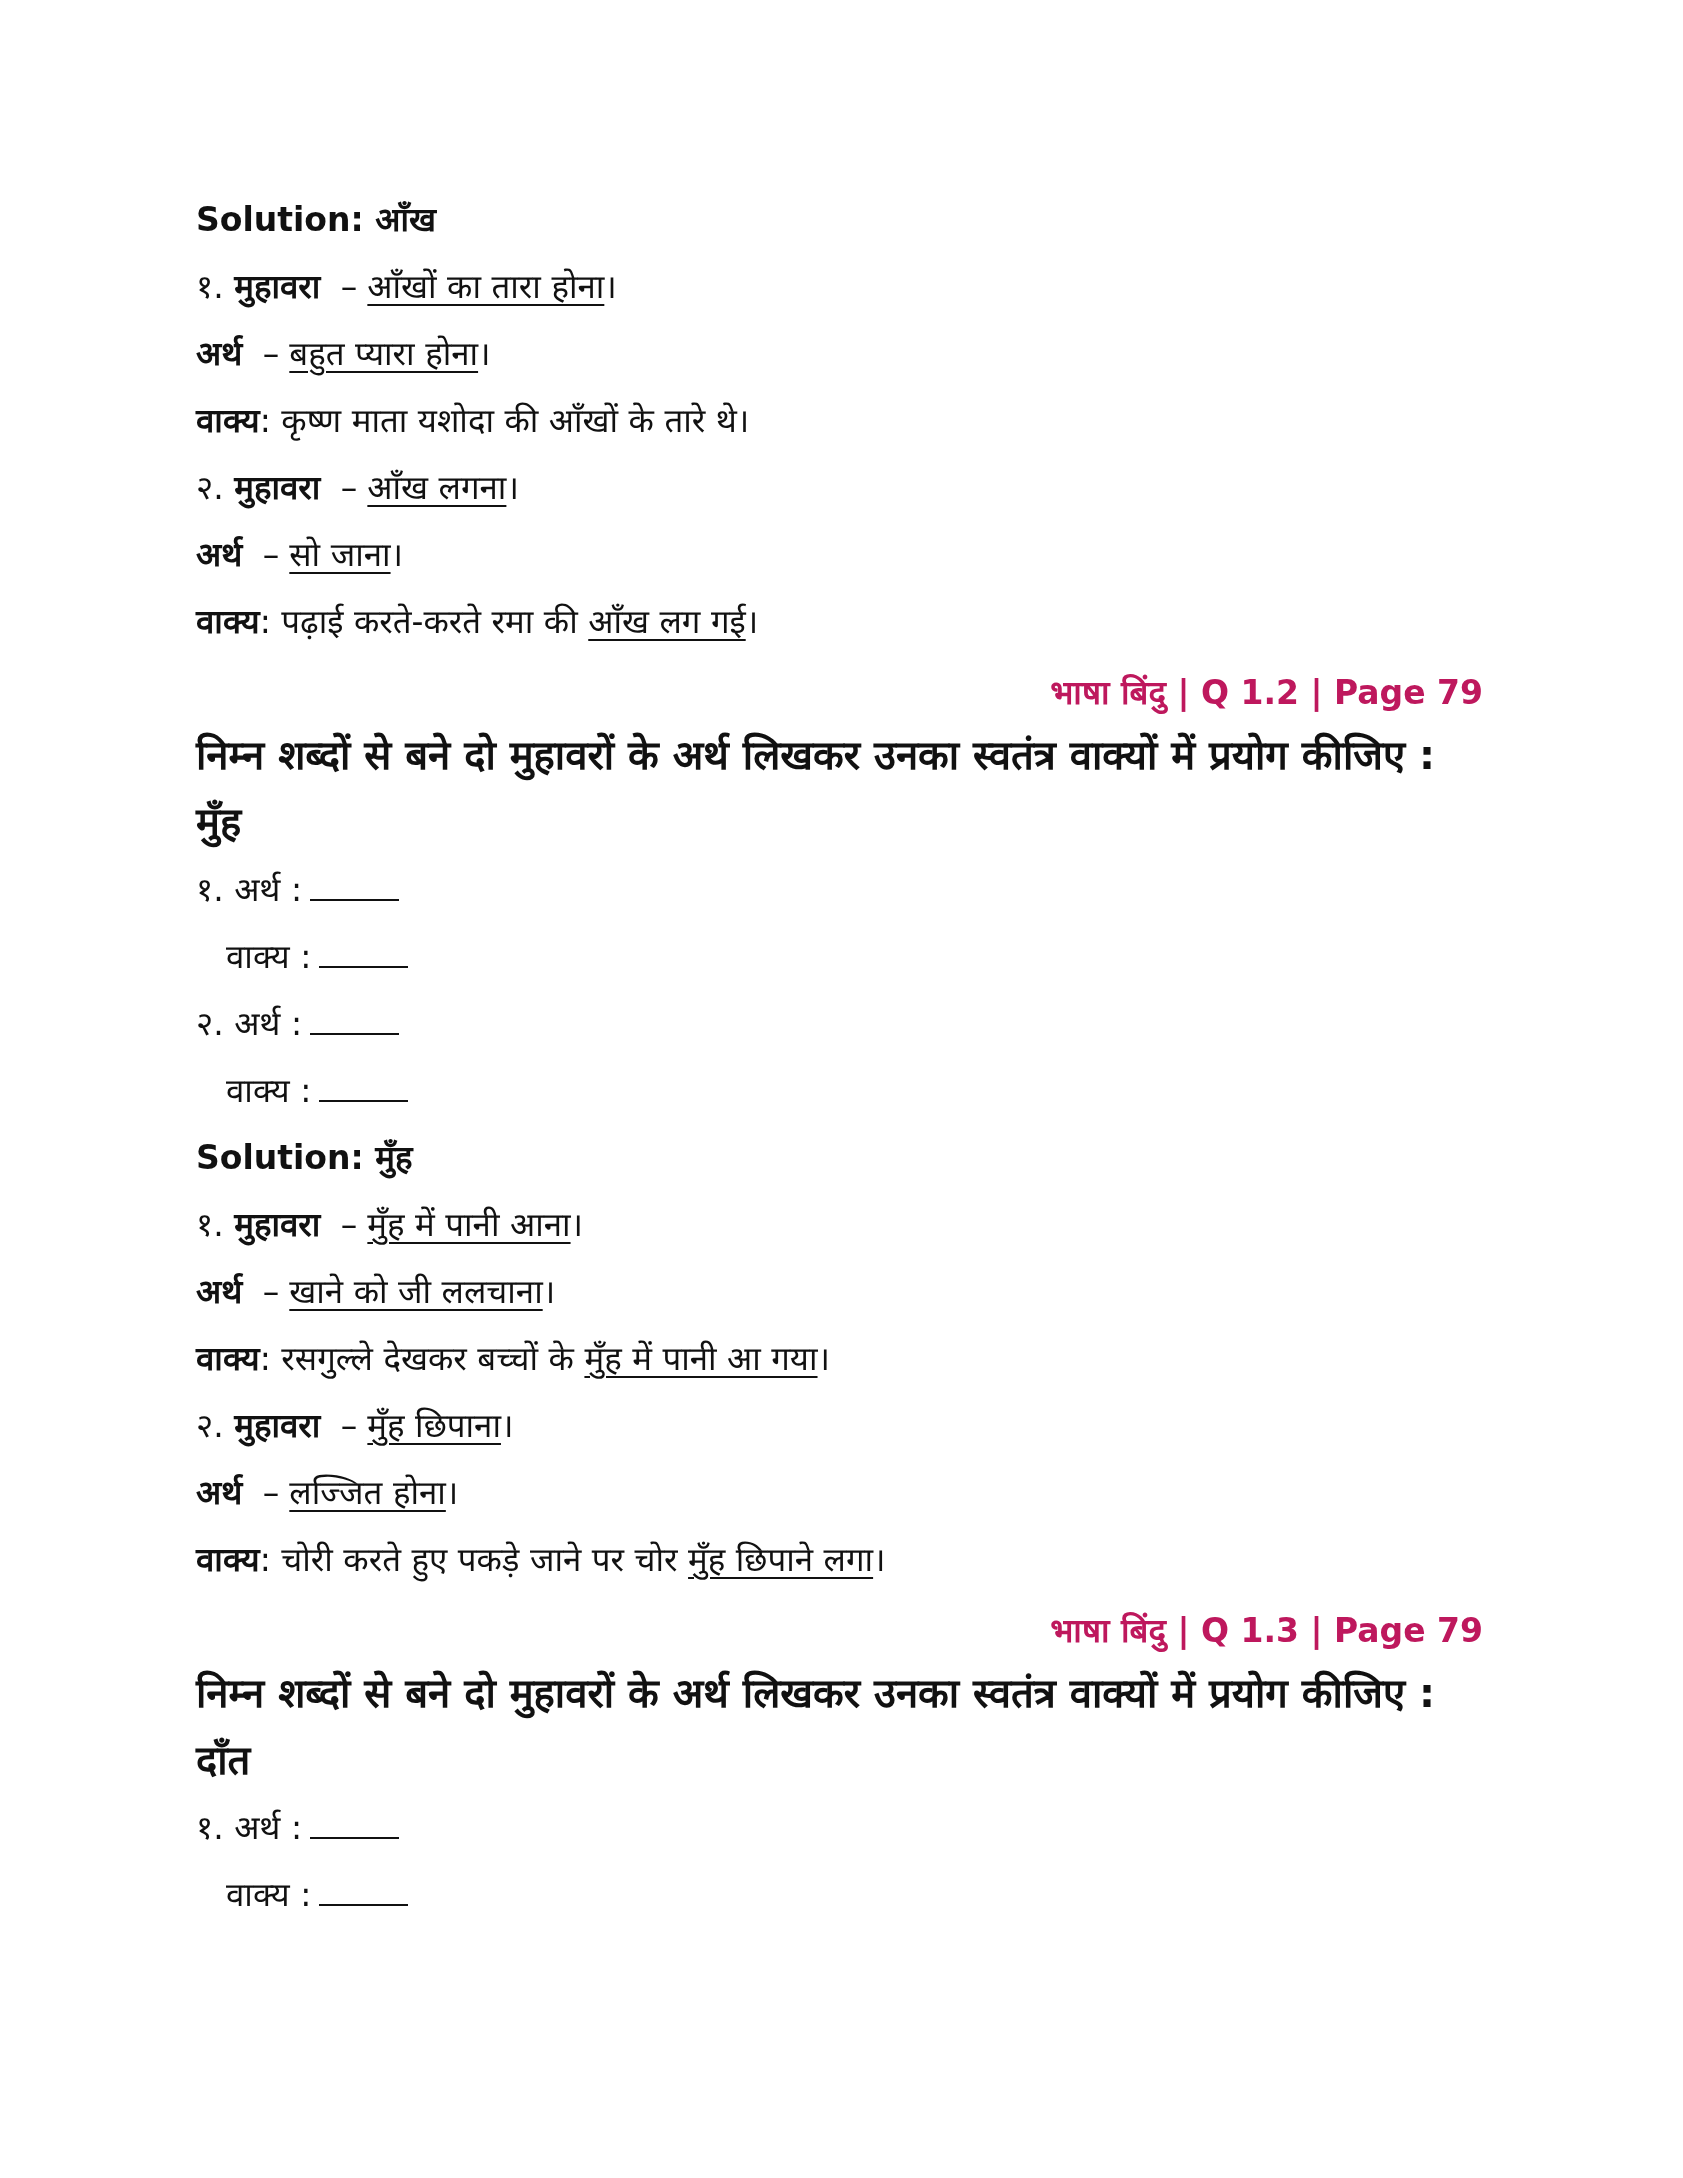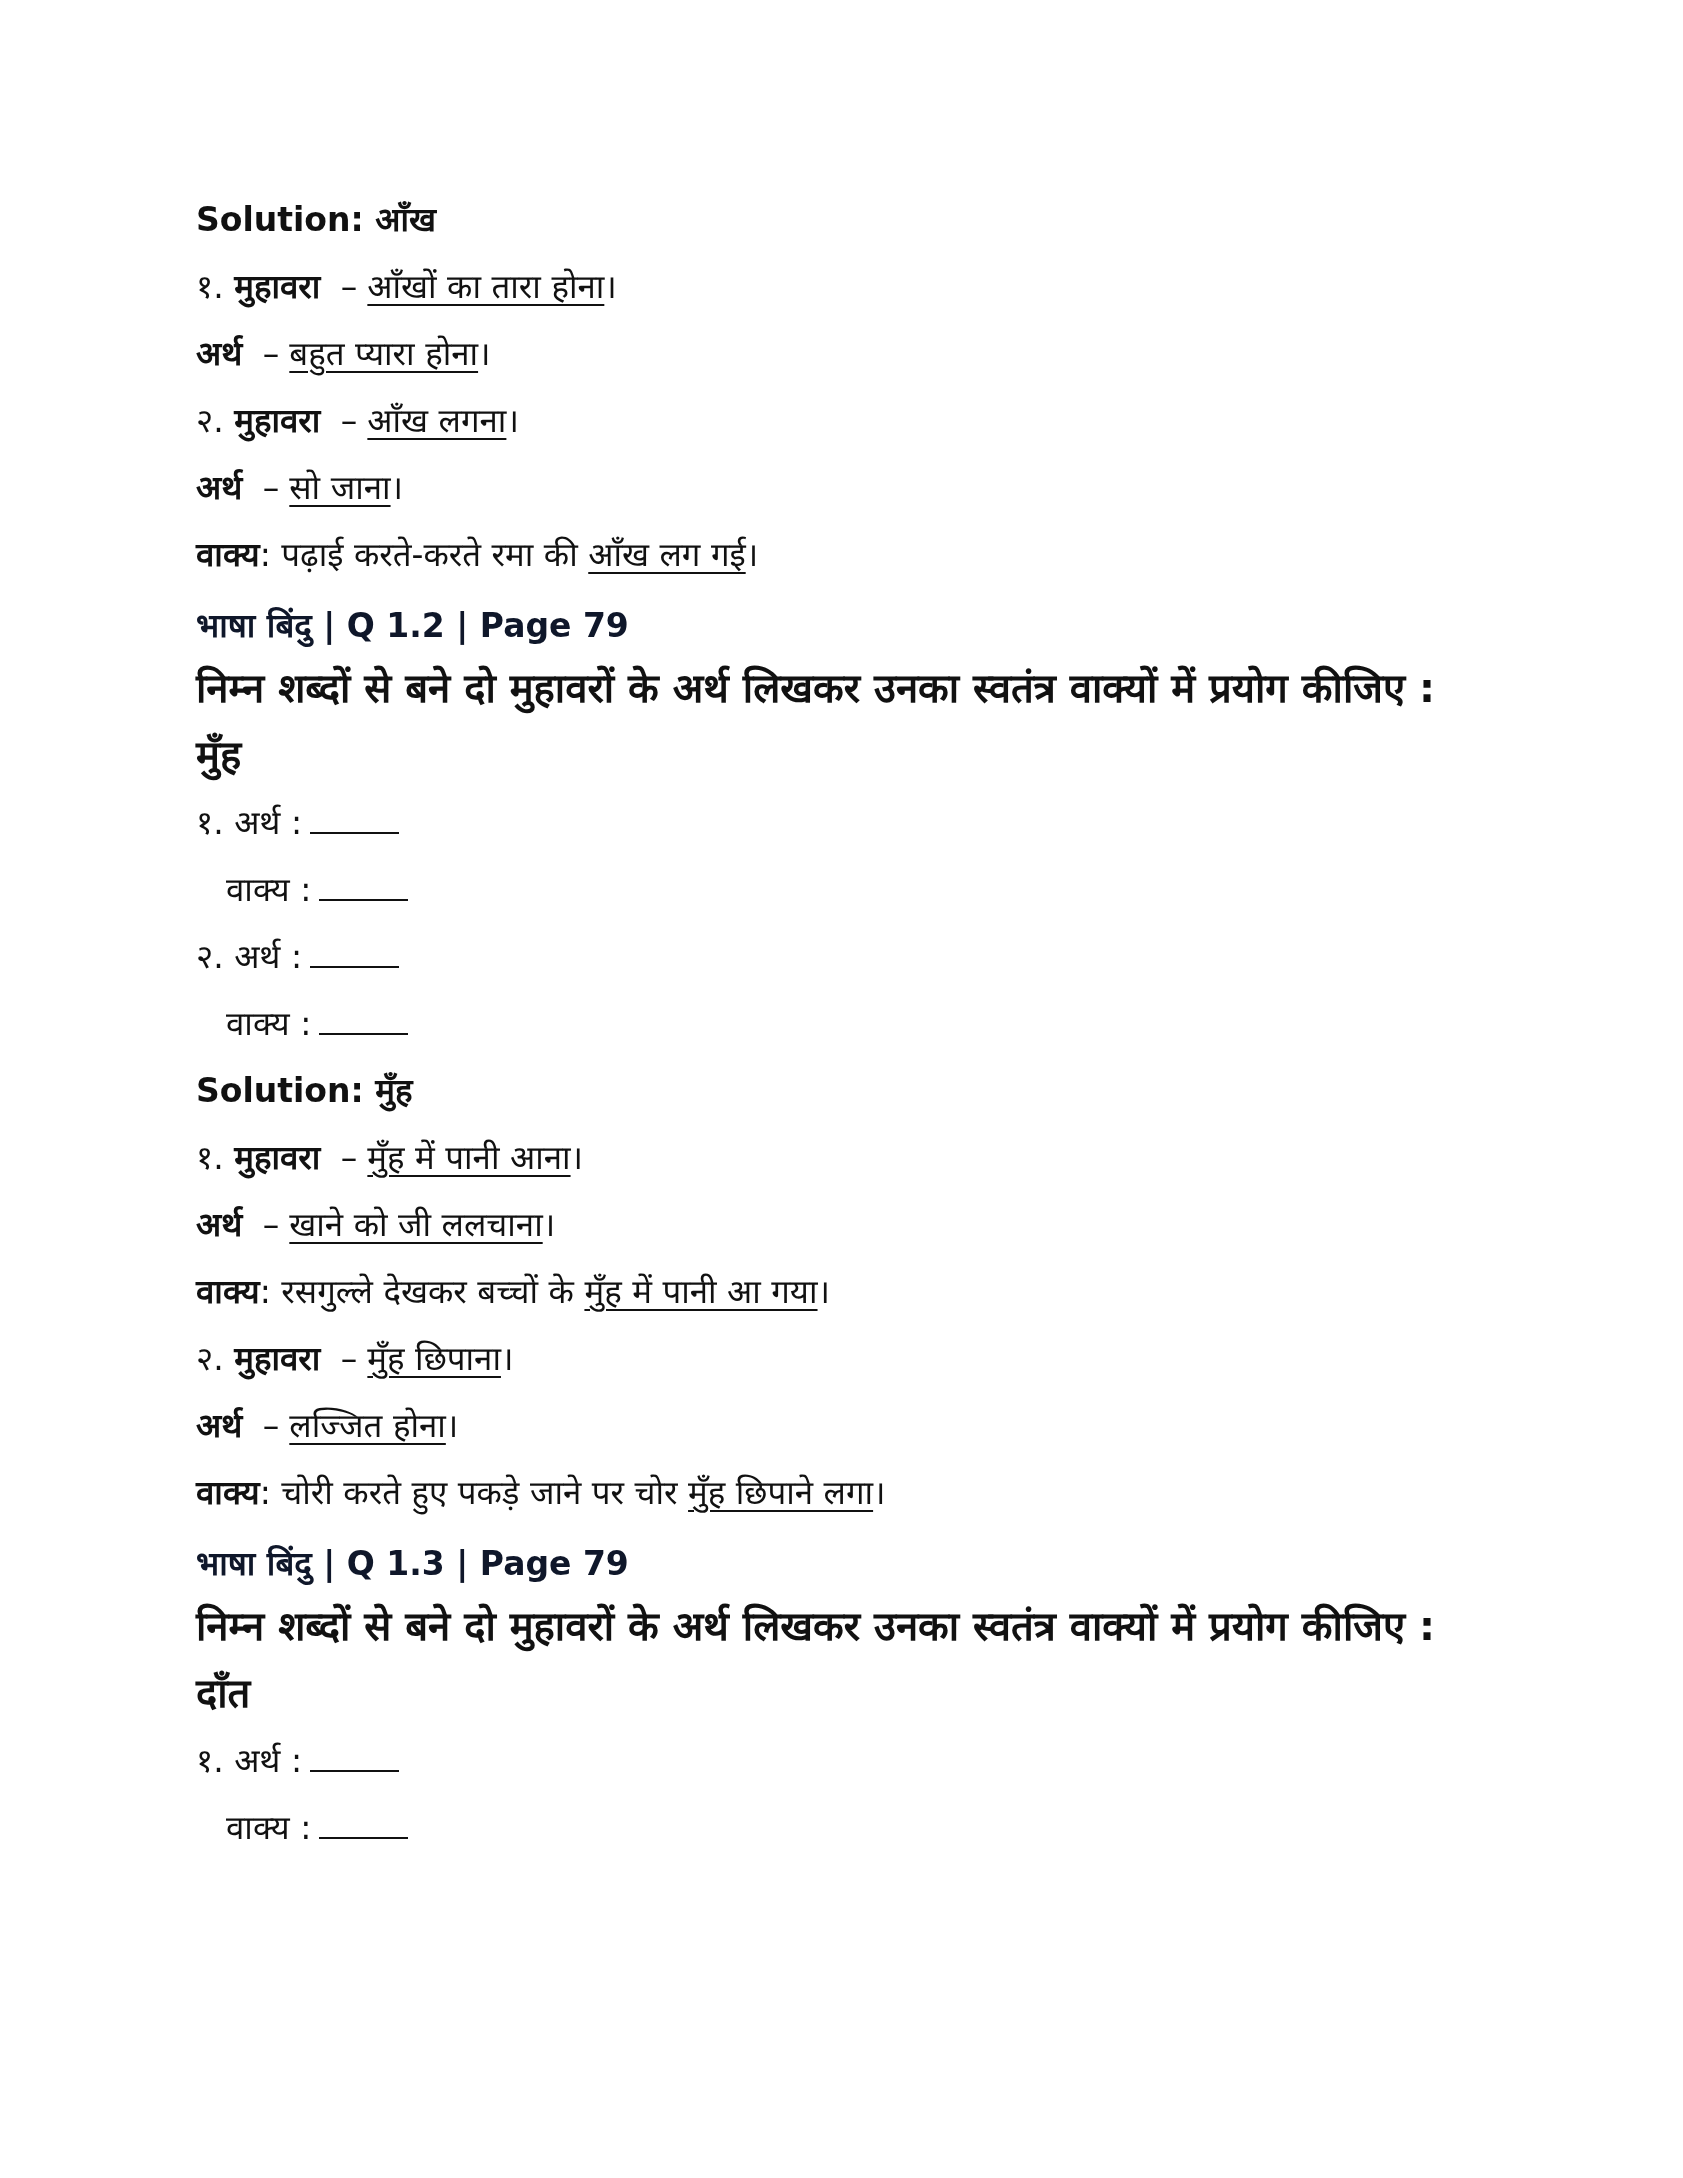--- a/index.html
+++ b/index.html
@@ -2,21 +2,21 @@
 <html><head>
 <meta charset="utf-8">
 <style>
   html, body { margin: 0; padding: 0; background: #ffffff; }
   body { width: 1683px; height: 2178px; position: relative; overflow: hidden;
          font-family: "DejaVu Sans", "Liberation Sans", sans-serif; color: #111; }
   .page { position: absolute; left: 196px; top: 194px; width: 1287px; }
   .line { height: 67px; line-height: 51px; font-size: 33px; white-space: nowrap; }
   .b { font-weight: bold; }
   .u { text-decoration: underline; text-underline-offset: 6px; text-decoration-thickness: 2px; }
-  .heading { color: #0f172a; font-weight: bold; font-size: 33px; height: 67px; line-height: 59px; }
+  .heading { color: #be185d; font-weight: bold; font-size: 33px; height: 67px; line-height: 59px; text-align: right; }
   .q { font-weight: bold; font-size: 40px; }
   .indent { padding-left: 30px; }
   .blank { display: inline-block; width: 89px; border-bottom: 2px solid #111; height: 30px; vertical-align: baseline; margin-left: 8px; }
   .sep { margin: 0 10px; }
 </style>
 </head>
 <body>
 
 <div class="page">
 
@@ -26,20 +26,24 @@
   </div>
 
   <div class="line">
     <span>१.</span>
     <span class="b">मुहावरा</span>
     <span class="sep">–</span><span class="u">आँखों का तारा होना</span><span>।</span>
   </div>
   <div class="line">
     <span class="b">अर्थ</span>
     <span class="sep">–</span><span class="u">बहुत प्यारा होना</span><span>।</span>
+  </div>
+  <div class="line">
+    <span class="b">वाक्य</span><span>:</span>
+    <span>कृष्ण माता यशोदा की आँखों के तारे थे।</span>
   </div>
 
   <div class="line">
     <span>२.</span>
     <span class="b">मुहावरा</span>
     <span class="sep">–</span><span class="u">आँख लगना</span><span>।</span>
   </div>
   <div class="line">
     <span class="b">अर्थ</span>
     <span class="sep">–</span><span class="u">सो जाना</span><span>।</span>

